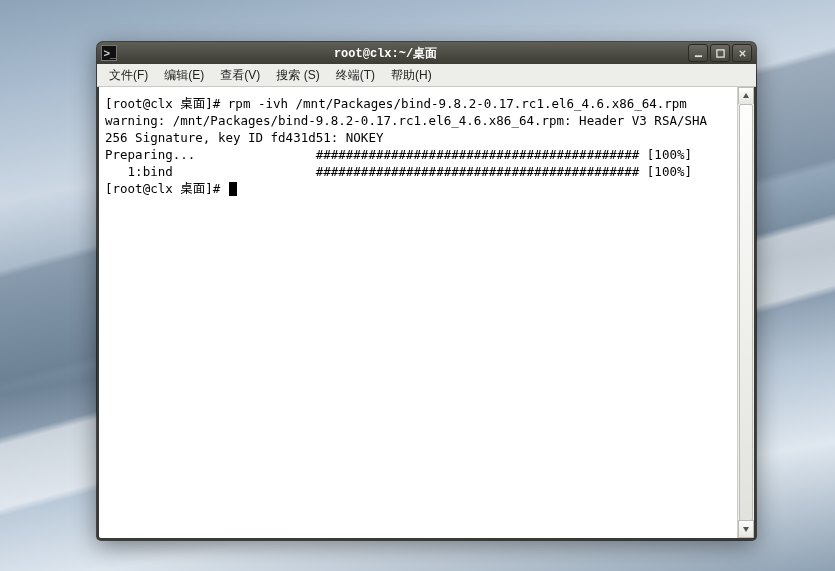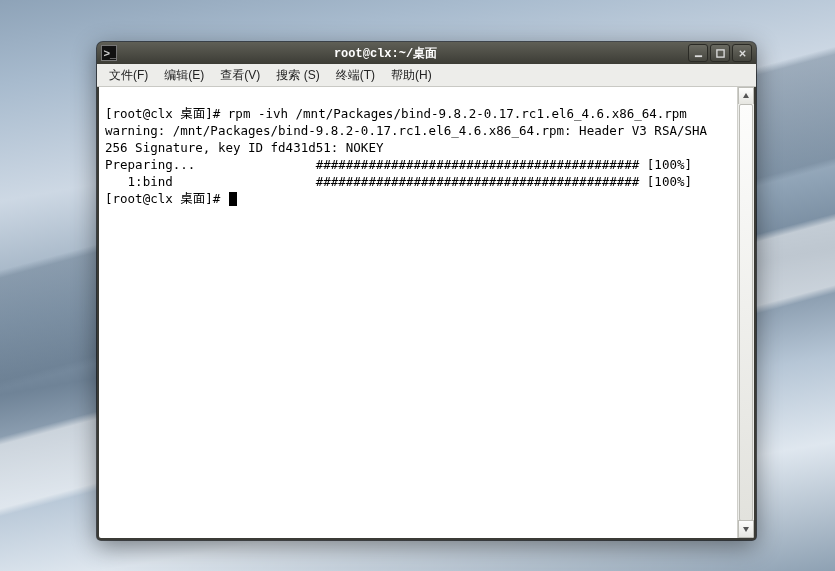--- a/index.html
+++ b/index.html
@@ -40,21 +40,21 @@
     display:flex;align-items:center;padding:0 4px;font-size:12px;color:#222;
   }
   .menu-item{padding:19px 8px;cursor:pointer;}
   .term-area{
     flex:1;display:flex;background:#fff;border:2px solid #3b3b36;border-top:none;
     border-radius:0 0 4px 4px;overflow:hidden;
   }
   .terminal{
     flex:1;background:#ffffff;color:#000;
     font-family:"DejaVu Sans Mono","Noto Sans Mono CJK SC",monospace;
-    font-size:12.5px;line-height:17px;padding:18px 6px;
+    font-size:12.5px;line-height:17px;padding:8px 6px;
     white-space:pre;overflow:hidden;border-radius:17px;
   }
   .cursor{display:inline-block;width:8px;height:14px;background:#000;vertical-align:text-bottom;margin-left:1px;}
   .scrollbar{width:16px;background:#ededea;border-left:1px solid #cfcfca;position:relative;}
   .sb-btn{height:16px;border:1px solid #bdbdb7;background:linear-gradient(#fdfdfc,#e6e6e1);display:flex;align-items:center;justify-content:center;cursor:pointer;}
   .sb-btn.top{position:absolute;top:0;left:0;right:0;}
   .sb-btn.bot{position:absolute;bottom:0;left:0;right:0;}
   .sb-track{position:absolute;top:17px;bottom:17px;left:0;right:0;background:#ededea;}
   .sb-thumb{position:absolute;left:1px;right:1px;top:0;bottom:0;border:1px solid #bdbdb7;background:linear-gradient(#fdfdfc,#e2e2dd);border-radius:2px;}
 </style>

